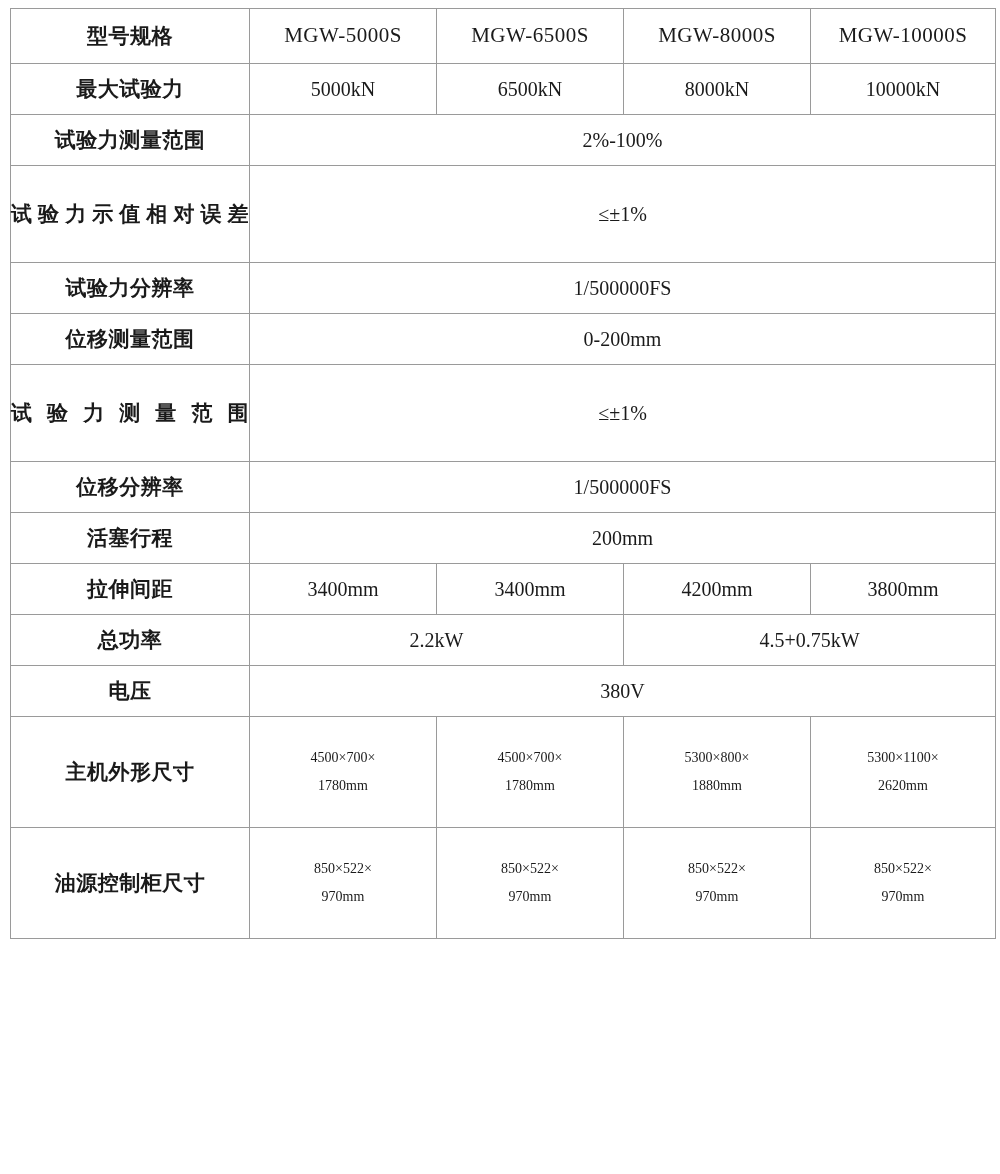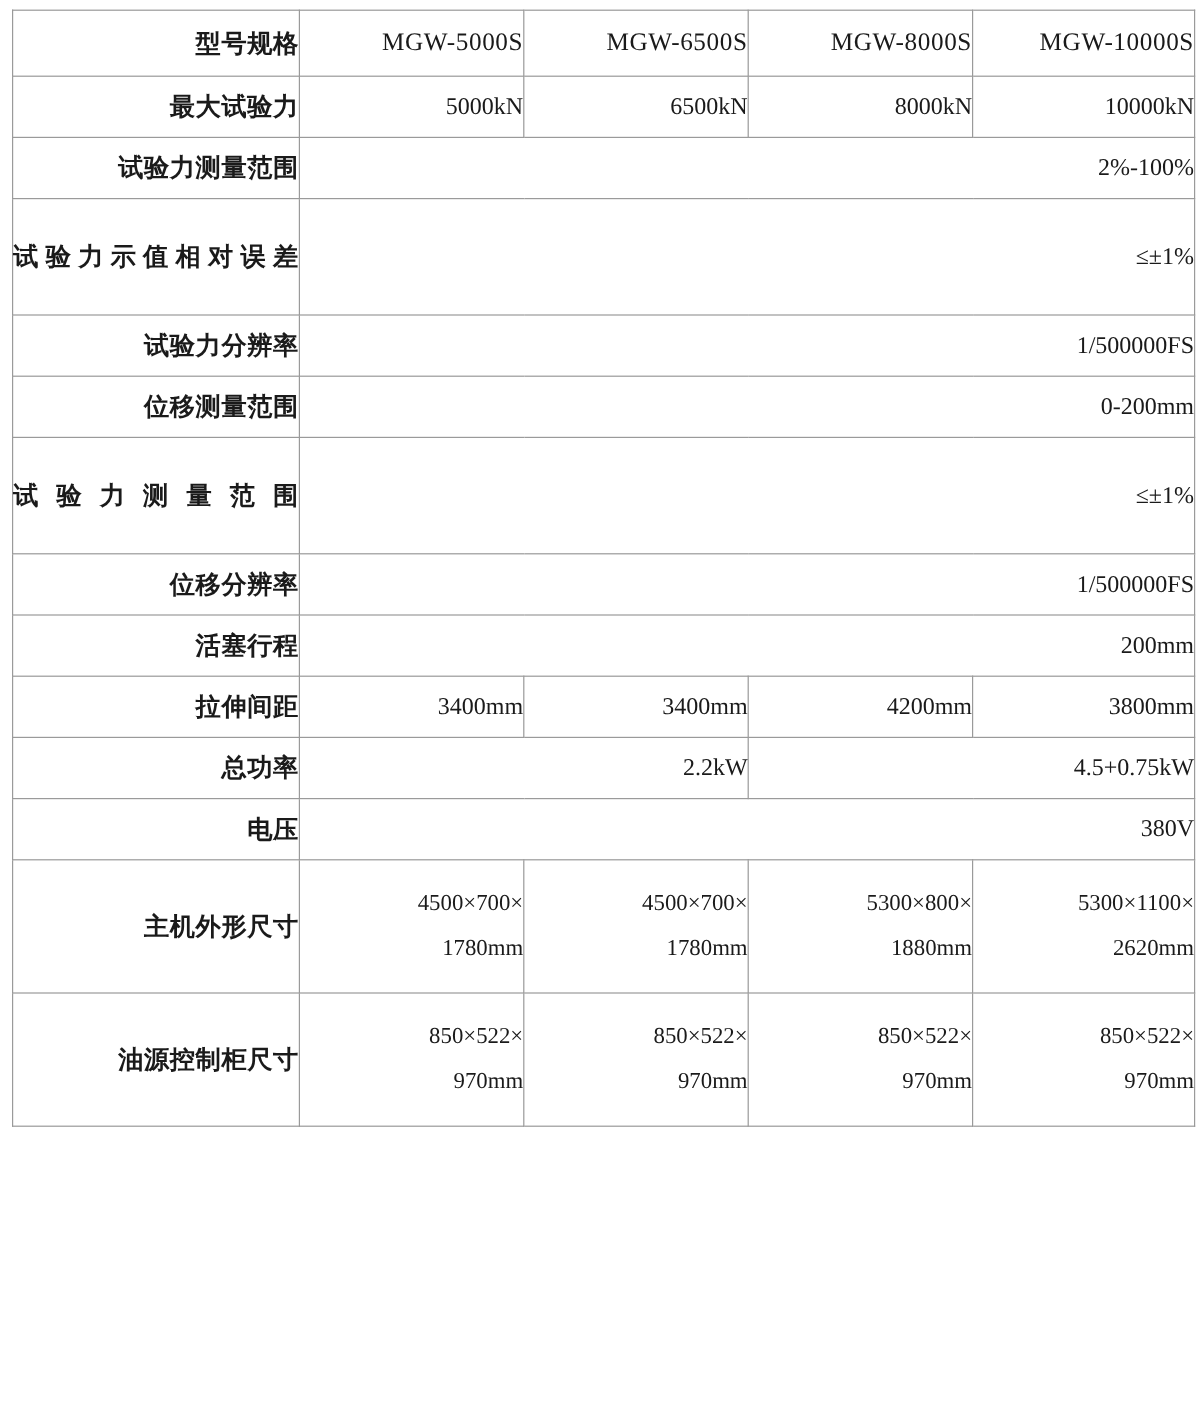--- a/index.html
+++ b/index.html
@@ -31,38 +31,38 @@
     background: #ffffff;
   }
   
   td.label {
     width: 238px;
     padding: 10px 12px 10px 14px;
     font-size: 21px;
     font-weight: bold;
     line-height: 1.55;
     letter-spacing: 0.5px;
-    text-align: right;
+    text-align: center;
   }
   td.label.justify {
     text-align: justify;
     text-align-last: justify;
   }
   td.val {
-    text-align: right;
+    text-align: center;
     font-size: 20px;
     line-height: 1.6;
     padding: 10px 6px;
   }
   td.val.head {
     font-size: 21px;
     letter-spacing: 0.5px;
   }
   td.val.small {
-    font-size: 19px;
+    font-size: 14px;
   }
   .two-line {
     display: block;
   }
   .two-line span {
     display: block;
     line-height: 2.0;
   }
   .col-a { width: 186px; }
   .col-b { width: 186px; border-radius: 24px; }

